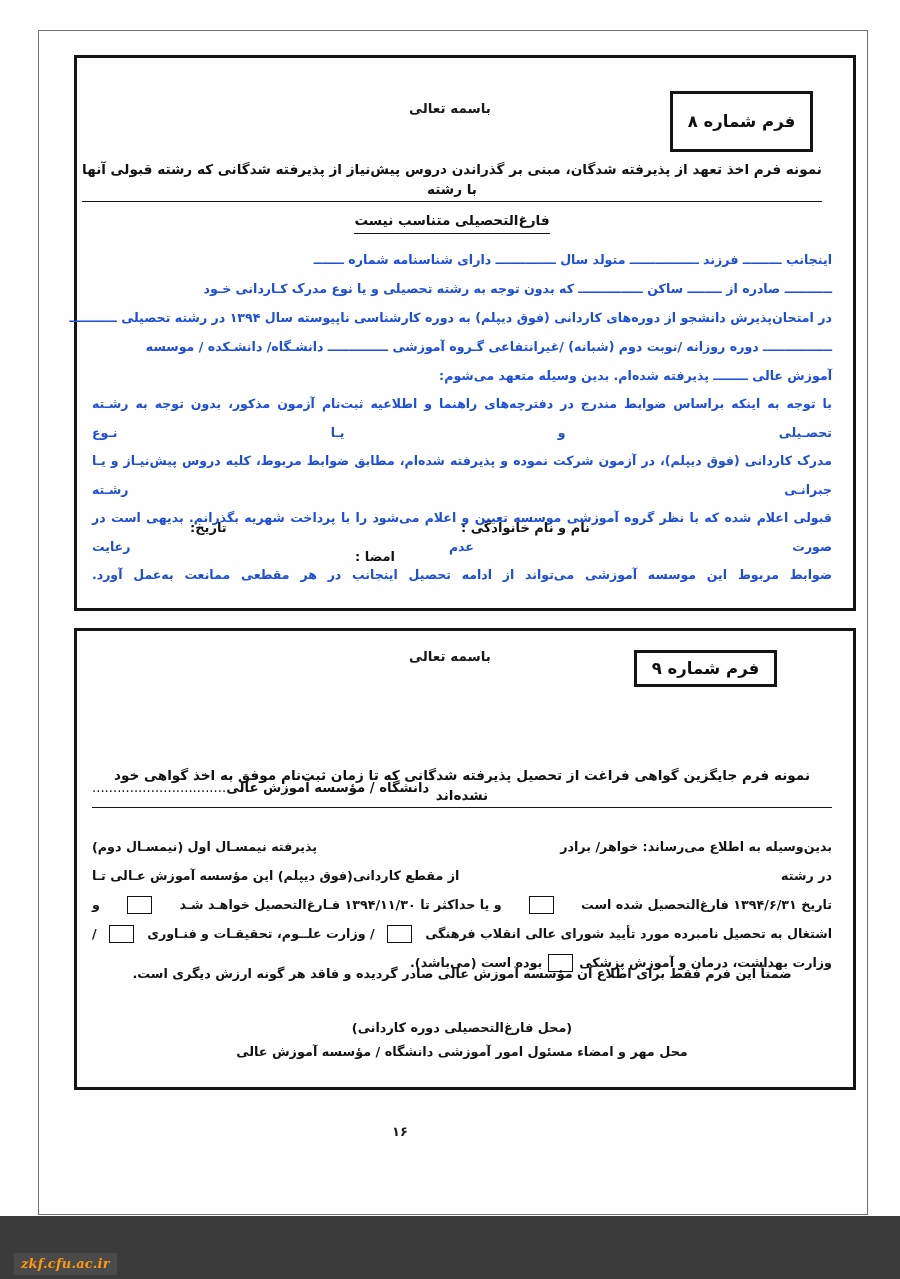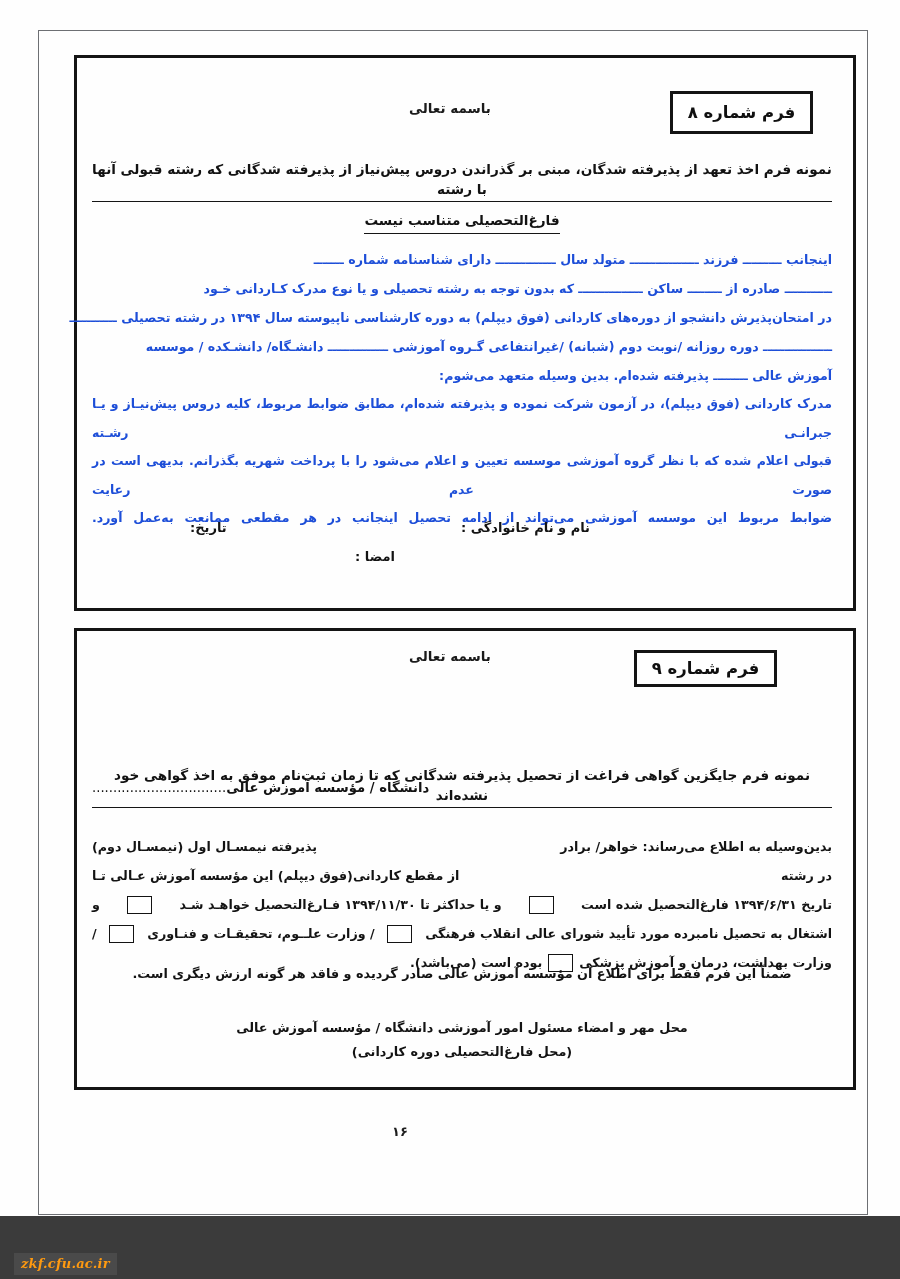--- a/index.html
+++ b/index.html
@@ -64,21 +64,21 @@
     font-size: 16.5px;
     font-weight: bold;
     letter-spacing: .4px;
     background: #ffffff;
     color: #101010;
   }
   #form-8-number {
     left: 670px;
     top: 91px;
     width: 143px;
-    height: 43px;
+    height: 61px;
   }
   #form-9-number {
     left: 634px;
     top: 650px;
     width: 143px;
     height: 37px;
   }
 
   
   .basmala {
@@ -97,21 +97,21 @@
     font-size: 13.6px;
     font-weight: bold;
     line-height: 1.45;
     color: #121212;
   }
   .form-title .tline {
     display: inline-block;
     border-bottom: 1.4px solid #151515;
     padding-bottom: 2px;
   }
-  #form-8-title { left: 92px; top: 160px; width: 740px; }
+  #form-8-title { left: 82px; top: 160px; width: 740px; }
   #form-8-title .tline + .tline { margin-top: 9px; }
   #form-9-title { left: 92px; top: 722px; width: 740px; margin-top: 44px; }
 
   
   .body-block {
     position: absolute;
     font-size: 12.6px;
     line-height: 29px;
     color: #1d4ed8;
     font-weight: bold;
@@ -274,20 +274,21 @@
 
   <div id="form-8-fields" class="body-block">
     <div class="line">اینجانب ـــــــــ فرزند ــــــــــــــــ متولد سال ــــــــــــــ دارای شناسنامه شماره ـــــــ</div>
     <div class="line">ـــــــــــ صادره از ــــــــ ساکن ـــــــــــــــ که بدون توجه به رشته تحصیلی و یا نوع مدرک کـاردانی خـود</div>
     <div class="line">در امتحان‌پذیرش دانشجو از دوره‌های کاردانی (فوق دیپلم) به دوره کارشناسی ناپیوسته سال ۱۳۹۴ در رشته تحصیلی ـــــــــــ</div>
     <div class="line">ــــــــــــــــ دوره روزانه /نوبت دوم (شبانه) /غیرانتفاعی گـروه آموزشی ــــــــــــــ دانشـگاه/ دانشـکده / موسسه</div>
     <div class="line">آموزش عالی ــــــــ پذیرفته شده‌ام. بدین وسیله متعهد می‌شوم:</div>
   </div>
 
   <div id="form-8-para" class="body-block">
+    <span class="line">با توجه به اینکه براساس ضوابط مندرج در دفترچه‌های راهنما و اطلاعیه ثبت‌نام آزمون مذکور، بدون توجه به رشـته تحصـیلی و یـا نـوع</span>
     <span class="line">مدرک کاردانی (فوق دیپلم)، در آزمون شرکت نموده و پذیرفته شده‌ام، مطابق ضوابط مربوط، کلیه دروس پیش‌نیـاز و یـا جبرانـی رشـته</span>
     <span class="line">قبولی اعلام شده که با نظر گروه آموزشی موسسه تعیین و اعلام می‌شود را با پرداخت شهریه بگذرانم. بدیهی است در صورت عدم رعایت</span>
     <span class="line">ضوابط مربوط این موسسه آموزشی می‌تواند از ادامه تحصیل اینجانب در هر مقطعی ممانعت به‌عمل آورد.</span>
   </div>
 
   <div id="form-8-sign">
     <div class="row">
       <span>نام و نام خانوادگی :</span>
       <span class="spacer"></span>
       <span>تاریخ:</span>
@@ -344,22 +345,22 @@
       <span class="cbox"></span>
       <span>بوده است (می‌باشد).</span>
       <span class="spacer" style="flex:1"></span>
     </div>
 
   </div>
 
   <div id="form-9-note">ضمناً این فرم فقط برای اطلاع آن مؤسسه آموزش عالی صادر گردیده و فاقد هر گونه ارزش دیگری است.</div>
 
   <div id="form-9-stamp">
+    <div>(محل فارغ‌التحصیلی دوره کاردانی)</div>
     <div>محل مهر و امضاء مسئول امور آموزشی دانشگاه / مؤسسه آموزش عالی</div>
-    <div>(محل فارغ‌التحصیلی دوره کاردانی)</div>
   </div>
 
   <div id="page-number">۱۶</div>
 
   <div id="scan-band"></div>
 
   <div id="watermark">zkf.cfu.ac.ir</div>
 
 </div>
 

